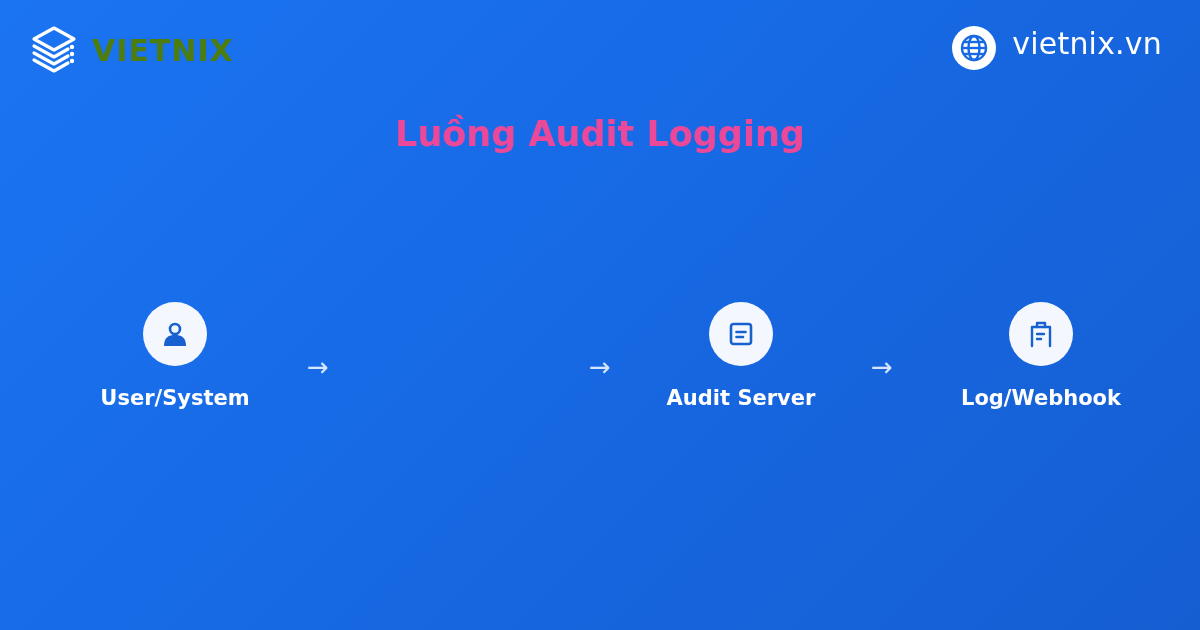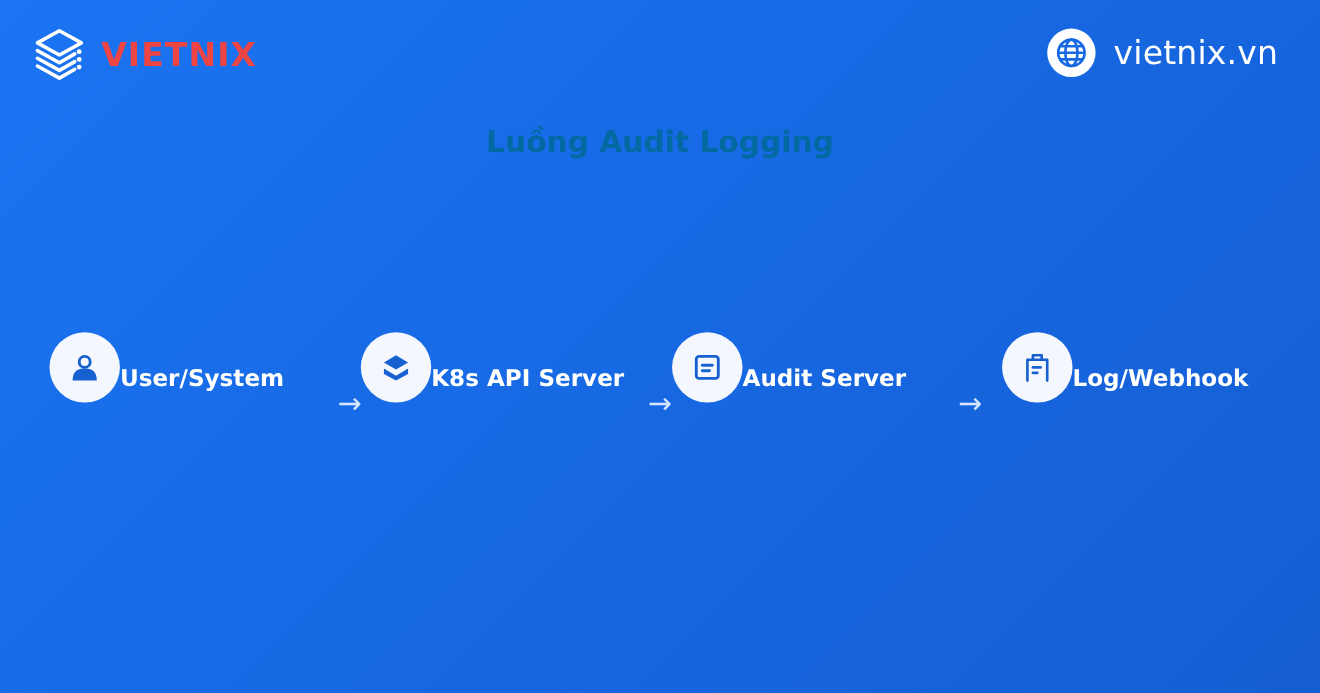--- a/index.html
+++ b/index.html
@@ -4,27 +4,27 @@
 <style>
   html, body { margin:0; padding:0; }
   body {
     width:1200px; height:630px; overflow:hidden; position:relative;
     background: linear-gradient(135deg, #1b74f2 0%, #1768e3 50%, #155ed2 100%);
     font-family: "Liberation Sans", "DejaVu Sans", sans-serif;
     color:#fff;
   }
   .brand { position:absolute; left:28px; top:22px; display:flex; align-items:center; gap:8px; }
   .brand-logo { width:56px; height:56px; }
-  .brand-name { font-family:"DejaVu Sans", sans-serif; font-weight:bold; font-size:30px; letter-spacing:1px; color:#ef4444; }
-  .site { position:absolute; right:38px; top:26px; display:flex; align-items:center; gap:16px; }
+  .brand-name { font-family:"DejaVu Sans", sans-serif; font-weight:bold; font-size:30px; letter-spacing:1px; color:#4d7c0f; }
+  .site { position:absolute; right:38px; top:26px; display:flex; gap:16px; }
   .globe { width:44px; height:44px; border-radius:50%; background:#fff; display:flex; align-items:center; justify-content:center; }
   .site-url { font-family:"DejaVu Sans", sans-serif; font-size:30px; font-weight:normal; color:#fff; letter-spacing:0.2px; }
-  .title { position:absolute; left:0; right:0; top:114px; text-align:center; font-family:"DejaVu Sans", sans-serif; font-weight:bold; font-size:27px; color:#0369a1; }
+  .title { position:absolute; left:0; right:0; top:114px; text-align:center; font-family:"DejaVu Sans", sans-serif; font-weight:bold; font-size:35px; color:#ec4899; }
   .flow { position:absolute; left:0; top:302px; width:1200px; height:120px; }
-  .node { position:absolute; top:0; width:260px; margin-left:-130px; display:flex; flex-direction:row; align-items:center; }
+  .node { position:absolute; top:0; width:260px; margin-left:-130px; display:flex; flex-direction:column; align-items:center; }
   .circle { width:64px; height:64px; border-radius:50%; background:#f4f8fe; display:flex; align-items:center; justify-content:center; }
   .label { margin-top:20px; font-family:"DejaVu Sans", sans-serif; font-weight:bold; font-size:21px; color:#fff; white-space:nowrap; }
   .arrow { position:absolute; top:52px; width:36px; margin-left:-18px; text-align:center; font-size:26px; line-height:26px; color:#d6e6ff; font-family:"DejaVu Sans", sans-serif; }
 </style>
 </head>
 <body>
 
 <div class="brand">
   <svg class="brand-logo" viewBox="0 0 56 56" fill="none" stroke="#fff" stroke-width="3.2" stroke-linejoin="round" stroke-linecap="round">
     <path d="M6 17 L26 6 L46 17 L26 28 Z"></path>
@@ -60,29 +60,20 @@
       <svg width="26" height="26" viewBox="0 0 26 26">
         <circle cx="13" cy="8" r="5" fill="none" stroke="#1660cf" stroke-width="2.6"></circle>
         <path d="M2 25 C2 16 7 14 13 14 C19 14 24 16 24 25 Z" fill="#1660cf"></path>
       </svg>
     </div>
     <div class="label">User/System</div>
   </div>
 
   <div class="arrow" style="left:318px;">→</div>
 
-  <div class="node" style="left:458px;">
-    <div class="circle">
-      <svg width="28" height="26" viewBox="0 0 28 26">
-        <path d="M14 2 L25 8.5 L14 15 L3 8.5 Z" fill="#1660cf"></path>
-        <path d="M3 14 L14 20.5 L25 14 L25 19 L14 25 L3 19 Z" fill="#1660cf"></path>
-      </svg>
-    </div>
-    <div class="label">K8s API Server</div>
-  </div>
 
   <div class="arrow" style="left:600px;">→</div>
 
   <div class="node" style="left:741px;">
     <div class="circle">
       <svg width="26" height="26" viewBox="0 0 26 26" fill="none" stroke="#1660cf" stroke-width="2.6" stroke-linecap="round">
         <rect x="3" y="3" width="20" height="20" rx="2.5"></rect>
         <line x1="8.5" y1="11" x2="17.5" y2="11"></line>
         <line x1="8.5" y1="16" x2="15" y2="16"></line>
       </svg>

